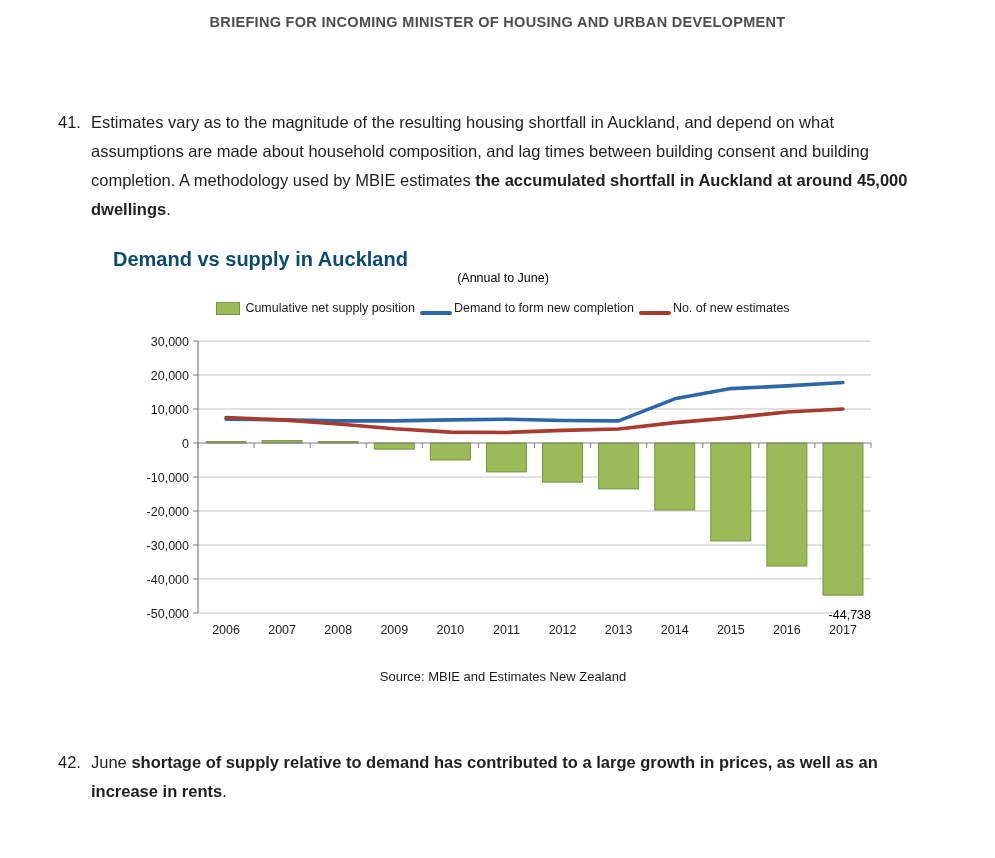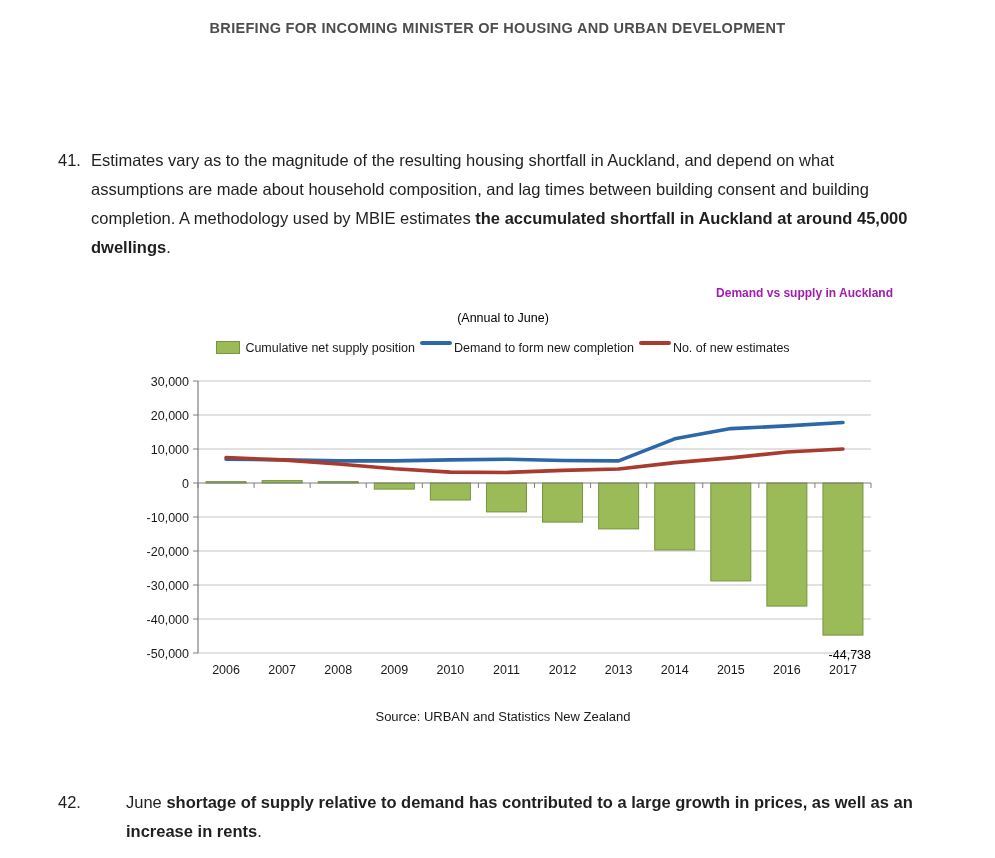--- a/index.html
+++ b/index.html
@@ -1,32 +1,32 @@
 <!DOCTYPE html>
 <html><head>
 <meta charset="utf-8">
 <style>
   html,body{margin:0;padding:0;}
   body{
     width:995px;height:858px;background:#ffffff;position:relative;overflow:hidden;
     font-family:"Liberation Sans",sans-serif;color:#1f1f1f;
   }
   .doc-header{
-    padding-top:20px;text-align:center;font-size:14.5px;font-weight:700;
+    padding-top:14px;text-align:center;font-size:14.5px;font-weight:700;
     color:#4d4d4d;letter-spacing:.3px;
   }
   .para{display:flex;margin-left:58px;margin-right:72px;font-size:16.5px;line-height:29px;}
   .para-num{width:33px;flex:none;}
   .para-text b{font-weight:700;}
-  .p41{margin-top:110px;justify-content:space-between;}
-  .p42{margin-top:64px;gap:35px;}
+  .p41{margin-top:78px;justify-content:space-between;}
+  .p42{margin-top:64px;}
   .chart-block{width:780px;margin:24px 0 0 113px;}
-  .chart-title{text-align:right;font-weight:700;font-size:12px;color:#a21caf;}
-  .chart-subtitle{text-align:center;font-size:12.5px;color:#000;margin-top:11px;}
-  .legend{display:flex;justify-content:center;align-items:flex-start;margin-top:16px;
+  .chart-title{text-align:left;font-weight:700;font-size:20px;color:#0c4a6e;}
+  .chart-subtitle{text-align:center;font-size:12.5px;color:#000;margin-top:0;}
+  .legend{display:flex;justify-content:center;align-items:flex-end;margin-top:16px;
           font-size:12.5px;color:#1a1a1a;white-space:nowrap;}
   .swatch-bar{display:inline-block;width:22px;height:11px;margin-right:5px;flex:none;}
   .swatch-line{display:inline-block;width:32px;height:4px;border-radius:2px;margin-left:5px;margin-right:2px;flex:none;}
   svg.chart{display:block;margin-top:16px;font-family:"Liberation Sans",sans-serif;}
   .source{text-align:center;font-size:13px;color:#1a1a1a;margin-top:20px;}
 </style>
 </head>
 <body>
 
 <div class="doc-header">BRIEFING FOR INCOMING MINISTER OF HOUSING AND URBAN DEVELOPMENT</div>
@@ -113,19 +113,19 @@
       <text x="393.45833333333337" y="303" text-anchor="middle" font-size="12.5" fill="#1a1a1a">2011</text>
       <text x="449.5416666666667" y="303" text-anchor="middle" font-size="12.5" fill="#1a1a1a">2012</text>
       <text x="505.625" y="303" text-anchor="middle" font-size="12.5" fill="#1a1a1a">2013</text>
       <text x="561.7083333333334" y="303" text-anchor="middle" font-size="12.5" fill="#1a1a1a">2014</text>
       <text x="617.7916666666667" y="303" text-anchor="middle" font-size="12.5" fill="#1a1a1a">2015</text>
       <text x="673.875" y="303" text-anchor="middle" font-size="12.5" fill="#1a1a1a">2016</text>
       <text x="729.9583333333334" y="303" text-anchor="middle" font-size="12.5" fill="#1a1a1a">2017</text>
       <text x="758" y="287.5" text-anchor="end" font-size="12.5" fill="#000">-44,738</text>
     </svg>
 
-  <div class="source">Source: URBAN and Statistics New Zealand</div>
+  <div class="source">Source: MBIE and Estimates New Zealand</div>
 </div>
 
 <div class="para p42">
   <span class="para-num">42.</span>
   <span class="para-text"><span>June </span><b>shortage of supply relative to demand has contributed to a large growth in prices, as well as an increase in rents</b><span>.</span></span>
 </div>
 
 </body></html>

